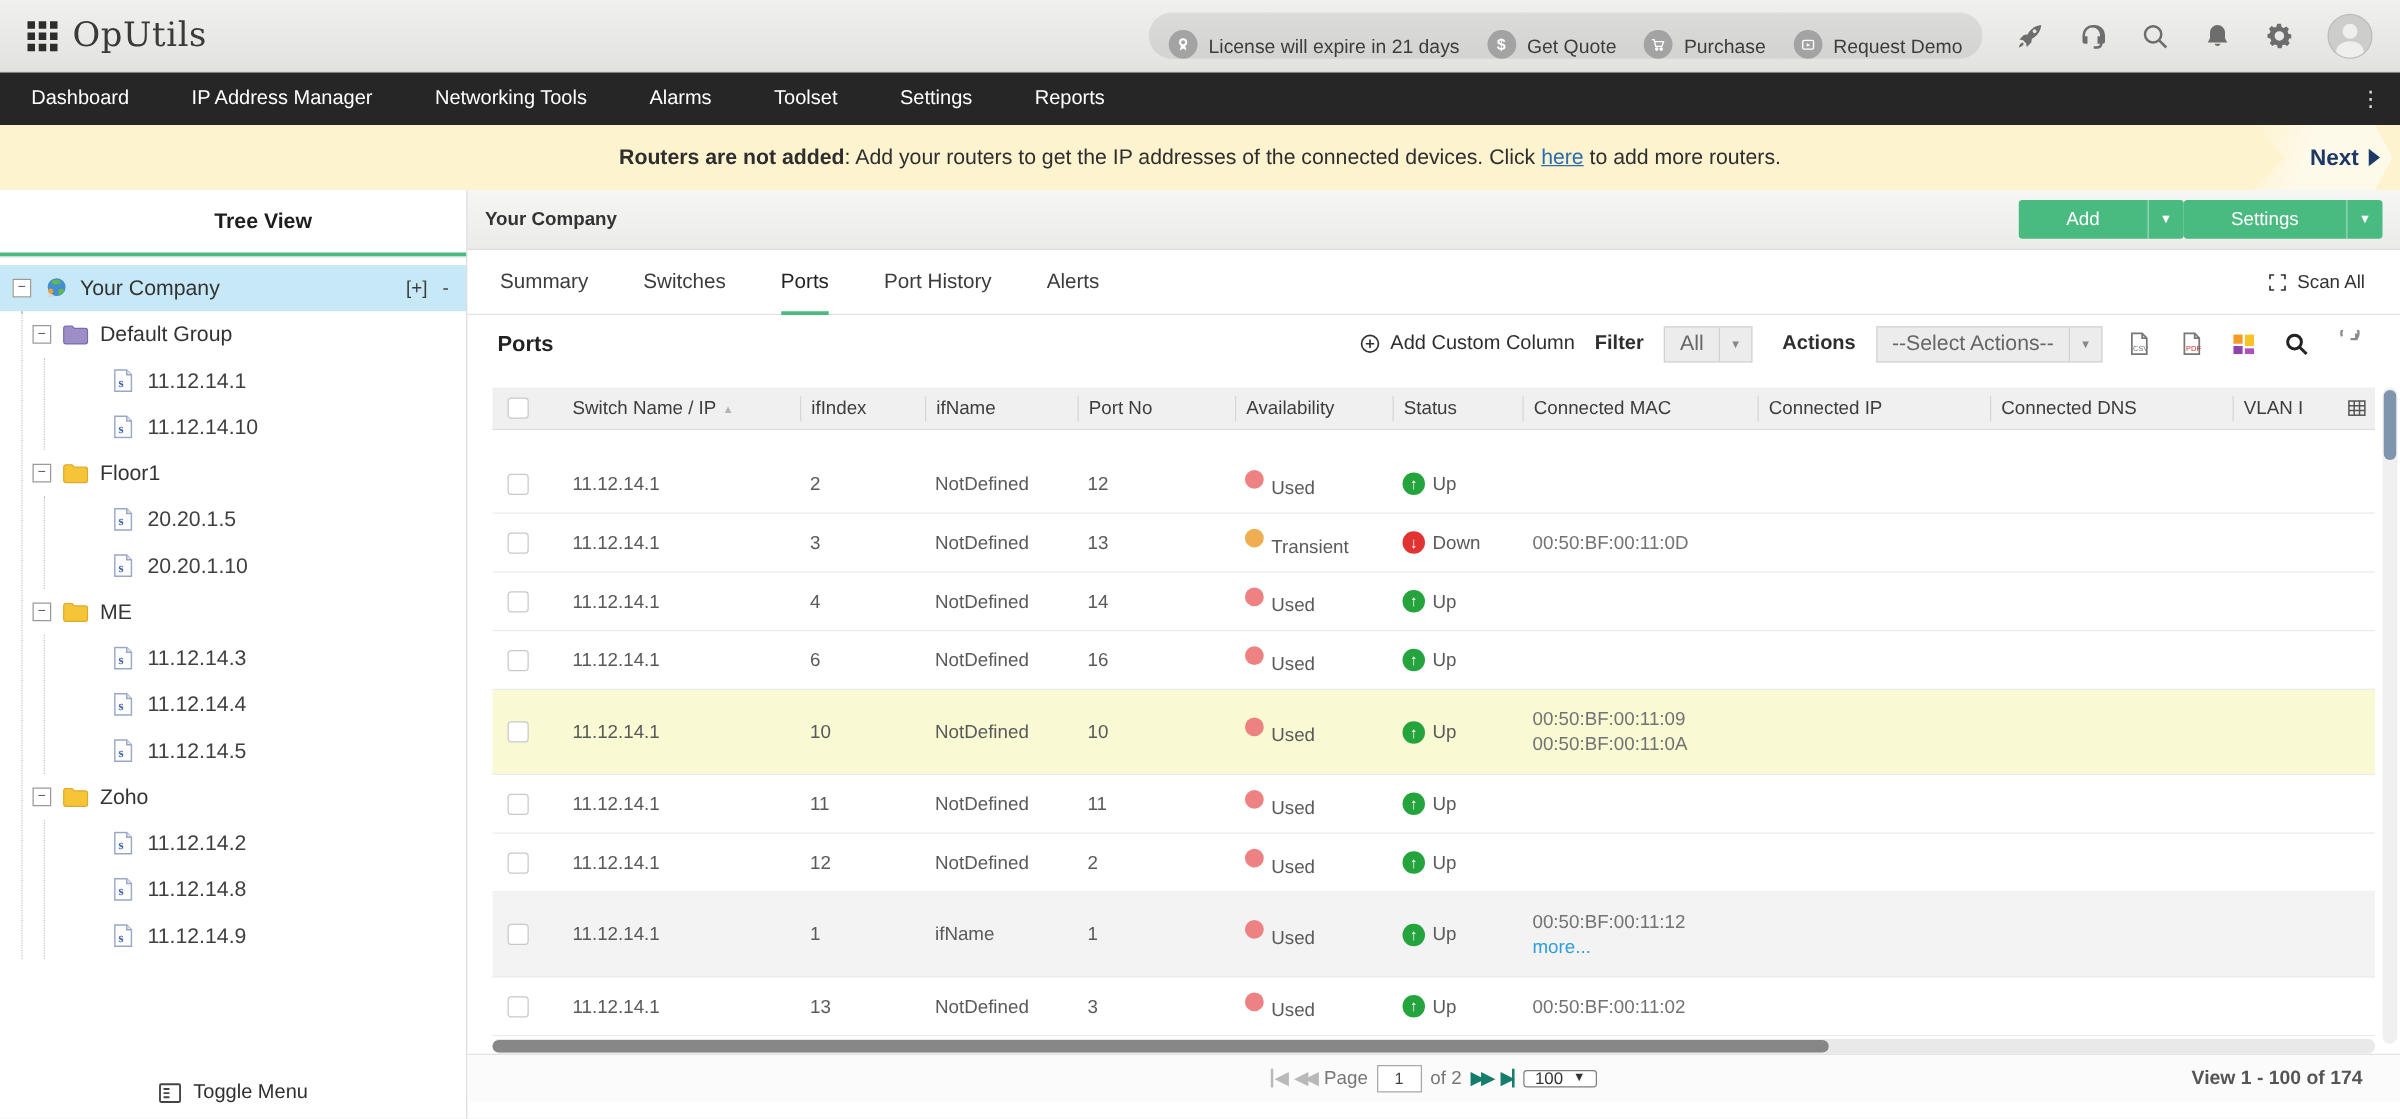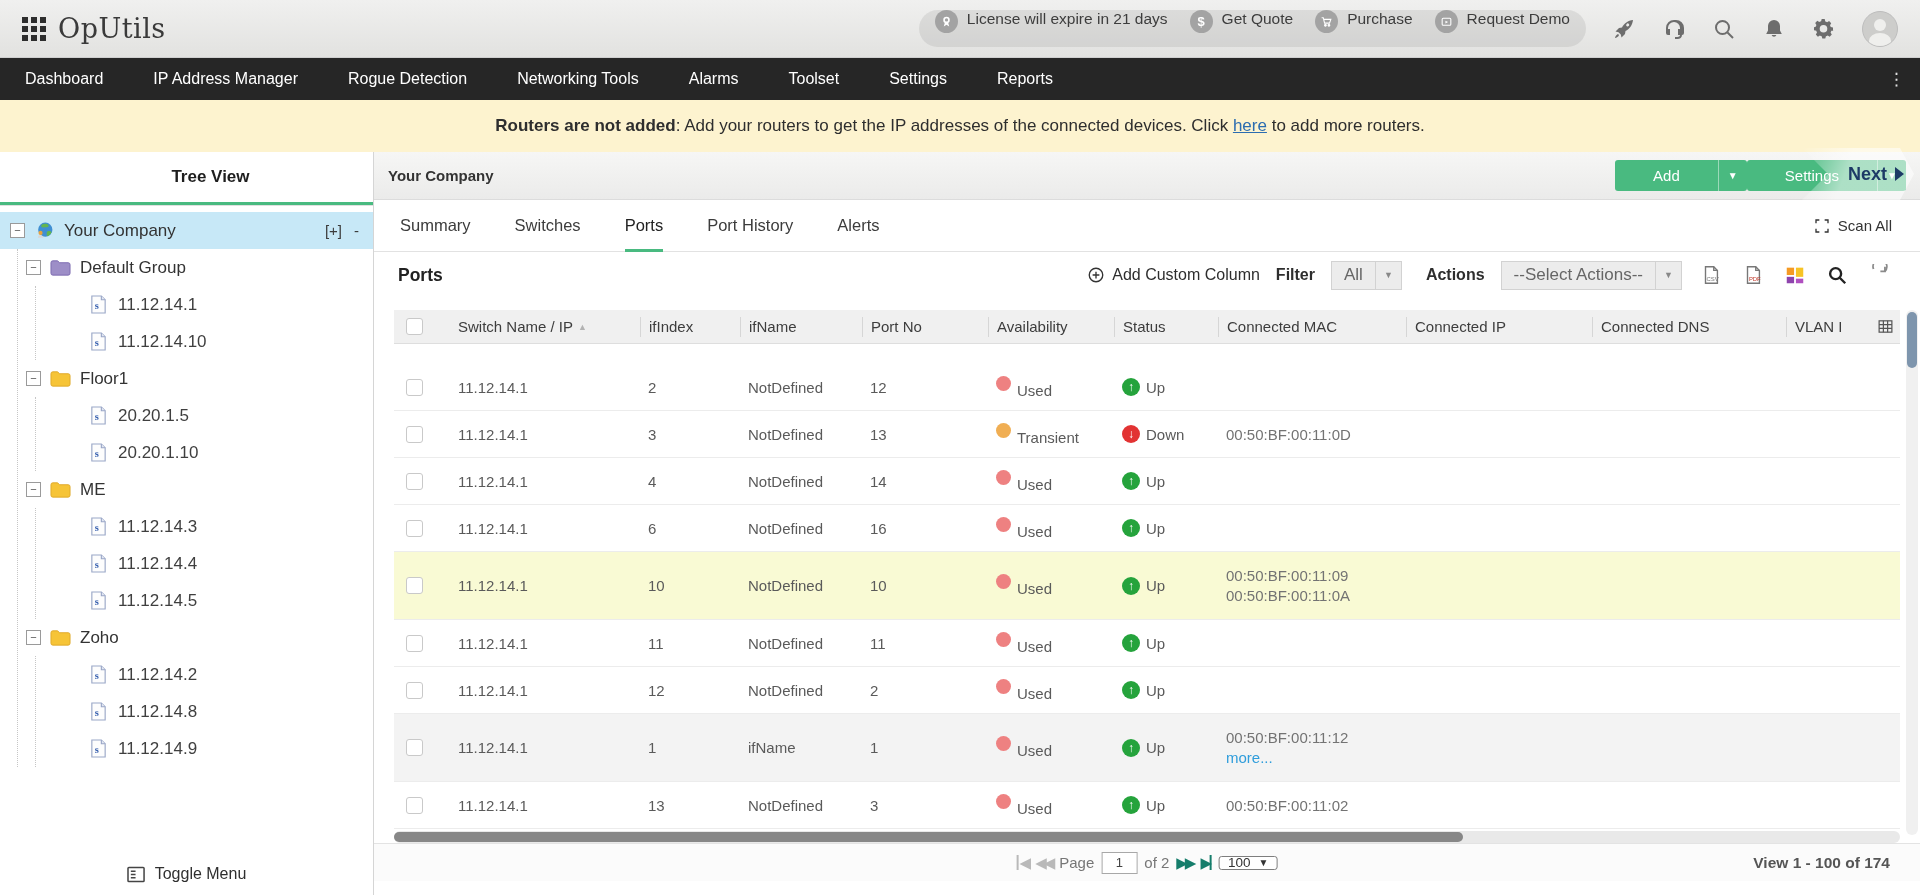--- a/index.html
+++ b/index.html
@@ -8,21 +8,21 @@
 
   
   .topbar { height:58px; background:linear-gradient(#f0f0ef,#e2e2e0);
     display:flex; align-items:center; padding:0 22px; border-bottom:1px solid #cfcfcf; }
   .appgrid { width:24px; height:24px; display:grid; grid-template-columns:repeat(3,6px);
     grid-template-rows:repeat(3,6px); gap:3px; margin-right:12px; cursor:pointer; }
   .appgrid span { background:#2d2d2d; }
   .logo-text { font-family:"DejaVu Serif", serif; font-size:27px; color:#3a3a3a; letter-spacing:.5px; }
   .top-right { margin-left:auto; display:flex; align-items:center; gap:26px; }
   .license-pill { background:rgba(0,0,0,.075); border-radius:19px; height:37px;
-    display:flex; align-items:flex-start; gap:9px; padding:0 16px; font-size:15.5px; color:#3d3d3d; }
+    display:flex; align-items:flex-end; gap:9px; padding:0 16px; font-size:15.5px; color:#3d3d3d; }
   .pill-ic { width:23px; height:23px; border-radius:50%; background:#a3a3a3; color:#fff;
     display:flex; align-items:center; justify-content:center; font-size:13px; font-weight:bold; flex:none; }
   .pill-ic svg { width:13px; height:13px; }
   .pill-gap { width:4px; }
   .hd-ic { width:24px; height:24px; color:#6d6d6d; cursor:pointer; }
   .hd-ic svg { width:24px; height:24px; }
   .avatar { width:36px; height:36px; border-radius:50%; background:#cdcdcb; position:relative; overflow:hidden; cursor:pointer; border:1px solid #bdbdbd;}
   .avatar i { position:absolute; left:50%; top:7px; width:12px; height:12px; border-radius:50%; background:#efefed; transform:translateX(-50%); }
   .avatar u { position:absolute; left:50%; top:21px; width:22px; height:16px; border-radius:50% 50% 0 0; background:#efefed; transform:translateX(-50%); }
 
@@ -31,21 +31,21 @@
   .nav-item { color:#fff; font-size:16px; display:flex; align-items:center; padding:0 25px; cursor:pointer; }
   .nav-item.active { background:var(--accent,#49ba80); }
   .nav-dots { margin-left:auto; color:#e0e0e0; font-size:17px; display:flex; align-items:center; padding:0 14px; cursor:pointer; letter-spacing:1px;}
 
   
   .banner { height:52px; background:#fdf3cf; position:relative; display:flex; align-items:center; justify-content:center; font-size:17px; color:#2e2e2e; }
   .banner b { font-weight:bold; }
   .banner a { color:#2b6cb0; text-decoration:underline; cursor:pointer; }
   .banner-next { position:absolute; right:6px; top:0; height:52px; display:flex; align-items:center; gap:8px; padding:0 10px 0 46px; cursor:pointer;
     background:linear-gradient(110deg, rgba(255,255,255,0) 0, rgba(255,255,255,.55) 40%, rgba(255,255,255,.55) 100%);
-    clip-path:polygon(0 0, calc(100% - 14px) 0, 100% 50%, calc(100% - 14px) 100%, 0 100%, 26px 50%);margin-top:48px; }
+    clip-path:polygon(0 0, calc(100% - 14px) 0, 100% 50%, calc(100% - 14px) 100%, 0 100%, 26px 50%); }
   .banner-next span { color:#1d3a66; font-weight:bold; font-size:18px; }
   .banner-next .tri { width:0; height:0; border-left:9px solid #1d3a66; border-top:7px solid transparent; border-bottom:7px solid transparent; }
 
   
   .content { display:flex; height:743px; background:#e9eaea; }
 
   
   .sidebar { width:374px; background:#fff; border-right:1px solid #d5d5d5; position:relative; flex:none; }
   .side-tabs { display:flex; height:54px; border-bottom:1px solid #e0e0e0; }
   .side-tab { flex:1; display:flex; align-items:center; justify-content:center; font-size:17px; color:#8f8f8f; cursor:pointer; background:#fff; }
@@ -219,21 +219,20 @@
     <span class="avatar">
         <i></i>
         <u></u>
       </span>
   </div>
 </div>
 
 <div class="nav">
   <div class="nav-item">Dashboard</div>
     <div class="nav-item">IP Address Manager</div>
-    <div class="nav-item">Rogue Detection</div>
     <div class="nav-item">Networking Tools</div>
     <div class="nav-item">Alarms</div>
     <div class="nav-item">Toolset</div>
     <div class="nav-item">Settings</div>
     <div class="nav-item">Reports</div>
     <div class="nav-dots">⋮</div>
 </div>
 
 <div class="banner">
   <div>

